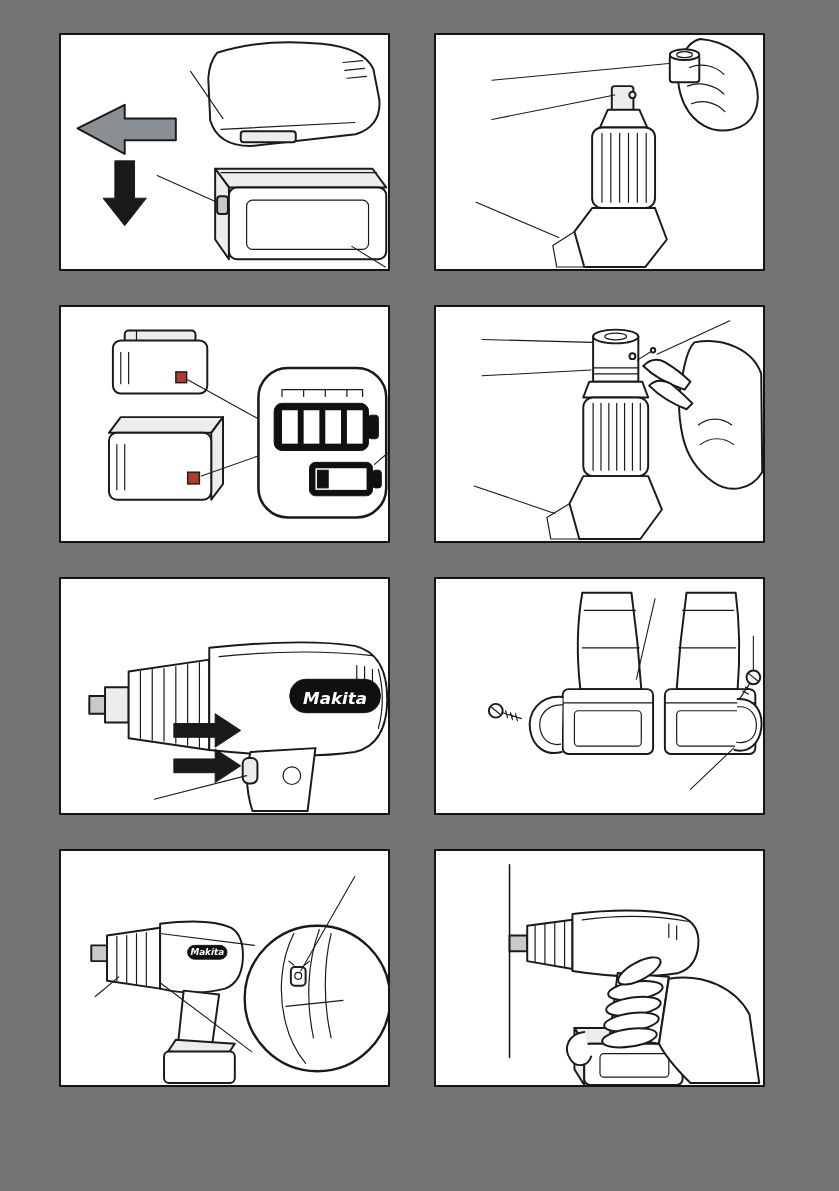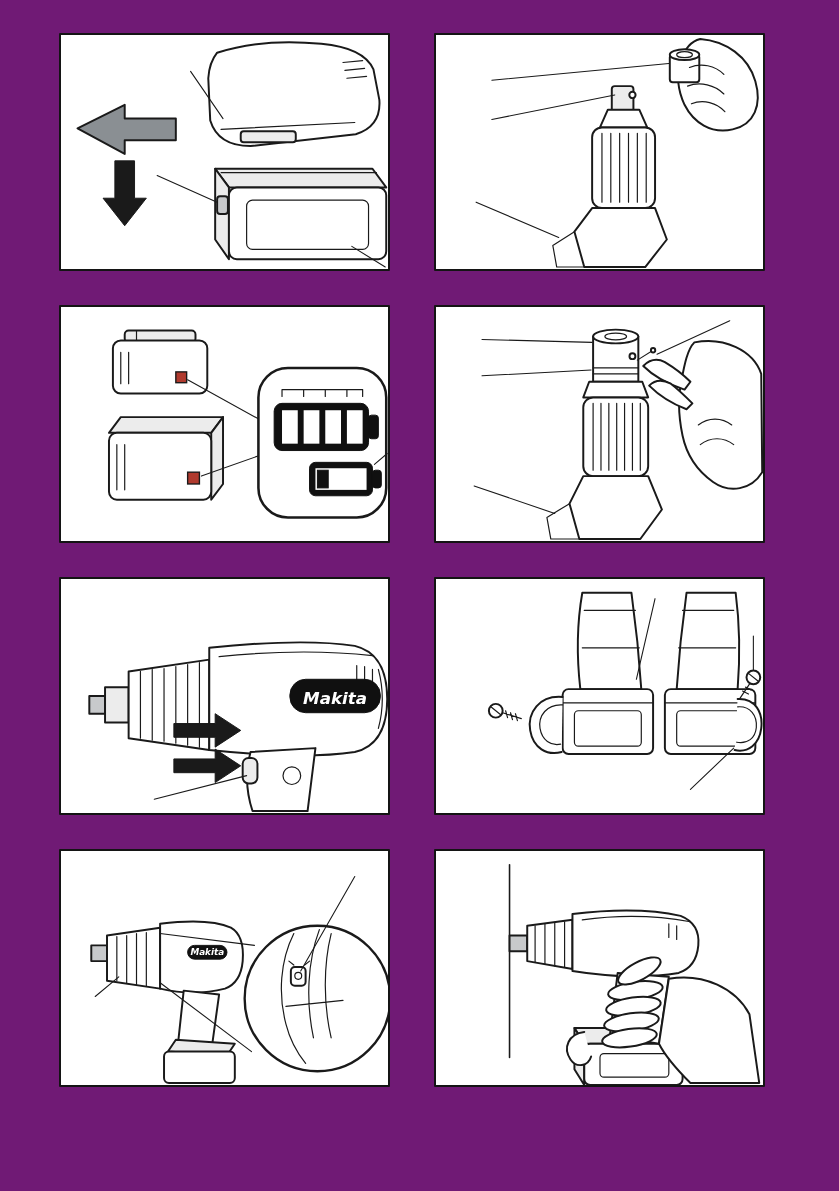--- a/index.html
+++ b/index.html
@@ -1,18 +1,18 @@
 <!DOCTYPE html>
 <html><head>
 <meta charset="utf-8">
 <style>
   *{box-sizing:border-box;margin:0;padding:0}
   html,body{background:#ffffff}
   body{font-family:"Liberation Sans",sans-serif}
-  #page{position:relative;width:839px;height:1191px;background:#701a75;overflow:hidden}
+  #page{position:relative;width:839px;height:1191px;background:#737373;overflow:hidden}
   .fig{position:absolute;width:331px;height:238px;border:2px solid #141414;background:#fff;border-radius:1px}
   .fig svg{display:block;width:100%;height:100%}
   .ln{fill:none;stroke:#1a1a1a;stroke-width:2;stroke-linecap:round;stroke-linejoin:round}
   .thin{stroke-width:1.2}
   .med{stroke-width:1.6}
   .ld{fill:none;stroke:#1a1a1a;stroke-width:1.1;stroke-linecap:round}
   .fw{fill:#ffffff}
   .fg{fill:#ececec}
   .fd{fill:#c7c9cb}
   .solid{fill:#1a1a1a;stroke:#1a1a1a;stroke-width:1;stroke-linejoin:round}

